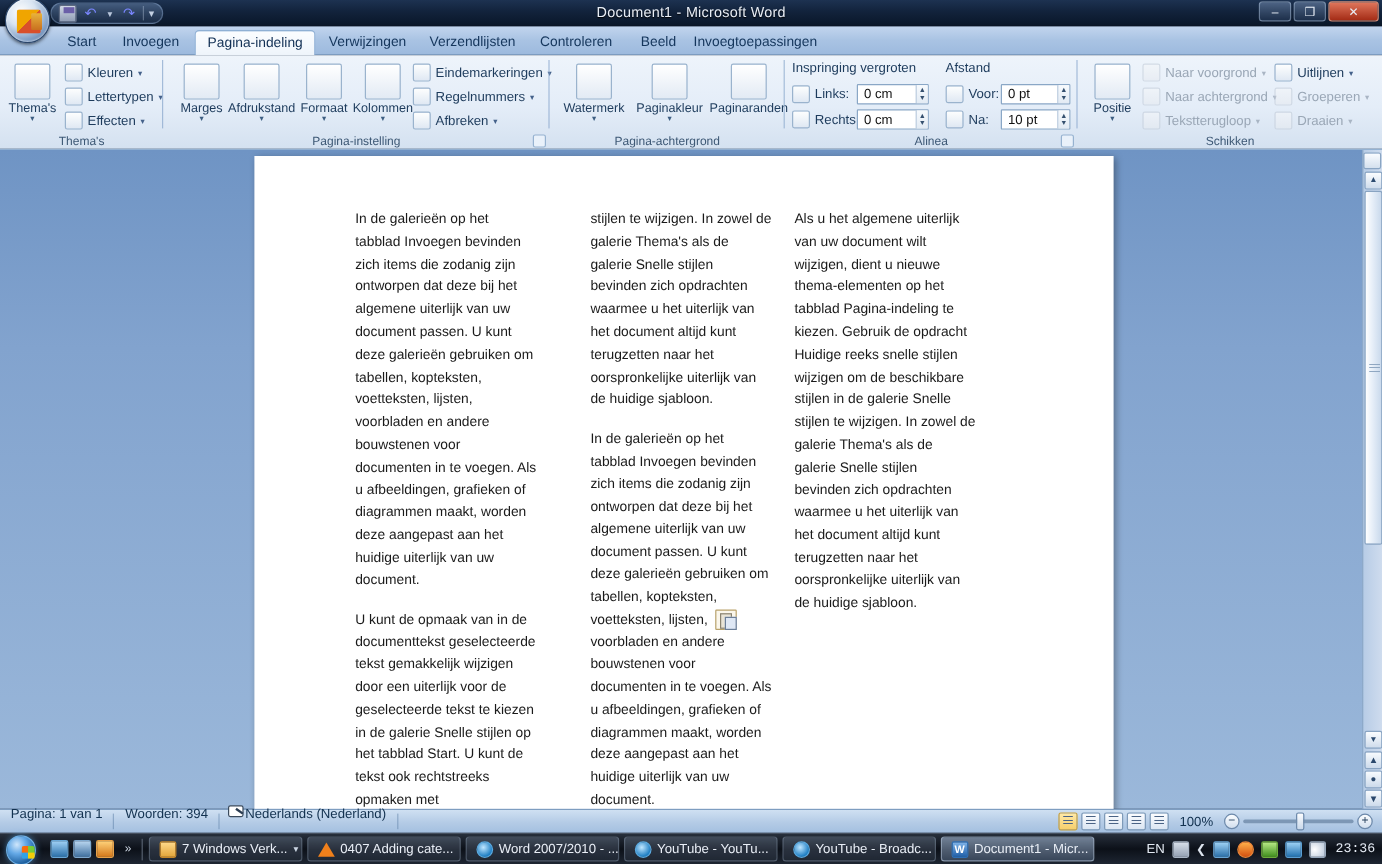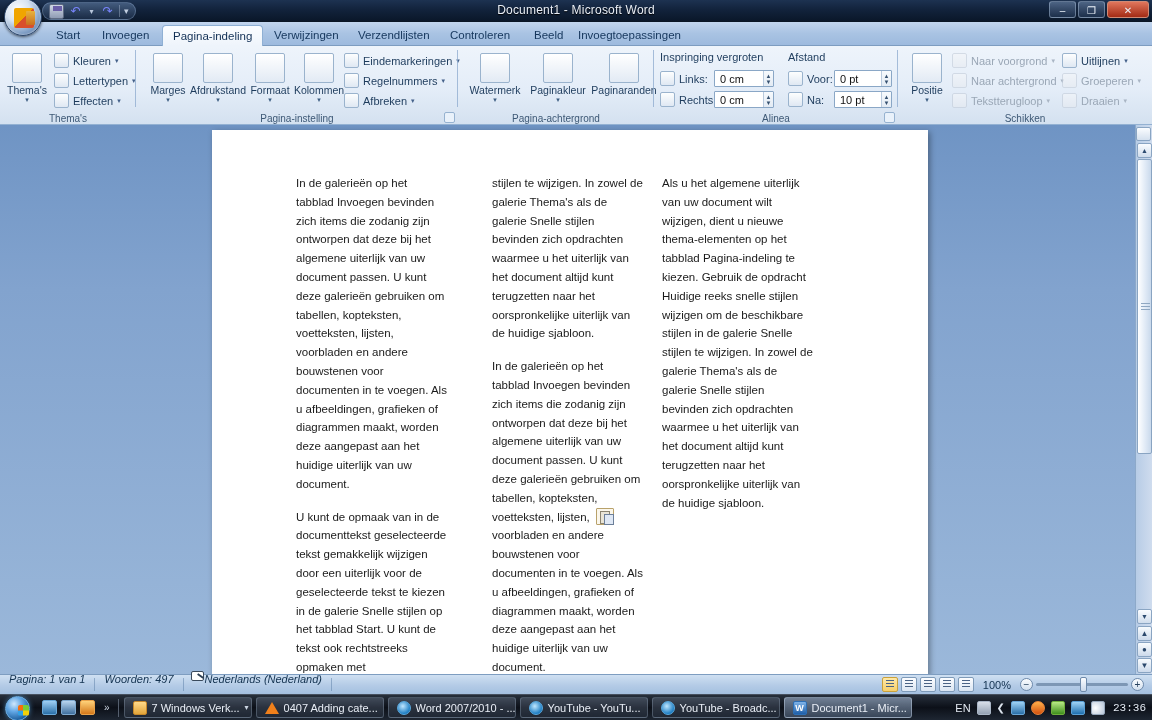--- a/index.html
+++ b/index.html
@@ -197,21 +197,21 @@
     background:linear-gradient(180deg,#fafcff,#d4e0ee); border:1px solid #8aa5c3; border-radius:2px;
   }
 
   
   .statusbar{
     position:absolute; left:0; top:674px; width:1152px; height:20px;
     background:linear-gradient(180deg,#cfe0f2 0%,#b4cbe6 55%,#a4c0e0 100%);
     border-top:1px solid #7e9dc0;
     display:flex; align-items:center; font-size:11px; color:#12314f;
   }
-  .sb-item{ padding:0 9px; white-space:nowrap; height:32px; line-height:20px;font-style:italic; }
+  .sb-item{ padding:0 9px; white-space:nowrap; height:32px; line-height:20px; }
   .sb-div{ width:1px; height:13px; background:rgba(90,125,165,.5); }
   .sb-right{ margin-left:auto; display:flex; align-items:center; gap:3px; padding-right:8px;}
   .viewbtn{
     width:16px; height:15px; border:1px solid #7e9ab8; border-radius:2px;
     background:linear-gradient(180deg,#fcfdff,#dae5f2); position:relative;
   }
   .viewbtn.sel{ background:linear-gradient(180deg,#ffe9a8,#f6cf6c); border-color:#c9a13c; }
   .viewbtn i{
     position:absolute; left:3px; top:2px; right:3px; bottom:2px;
     background:repeating-linear-gradient(180deg,#4a6385 0 1px, transparent 1px 3px);
@@ -550,21 +550,21 @@
       </div>
     <div class="btn" style="bottom:50px">▼</div>
     <div class="selbrowse" style="bottom:33px">▲</div>
     <div class="selbrowse" style="bottom:17px">●</div>
     <div class="selbrowse" style="bottom:1px">▼</div>
   </div>
 
   <div class="statusbar">
     <div class="sb-item">Pagina: 1 van 1</div>
     <div class="sb-div"></div>
-    <div class="sb-item">Woorden: 497</div>
+    <div class="sb-item">Woorden: 394</div>
     <div class="sb-div"></div>
     <div class="sb-item" style="padding:0 6px"><span class="spell-ic"></span></div>
     <div class="sb-item">Nederlands (Nederland)</div>
     <div class="sb-div"></div>
 
     <div class="sb-right">
       <div class="viewbtn sel">
           <i></i>
         </div>
       <div class="viewbtn">

